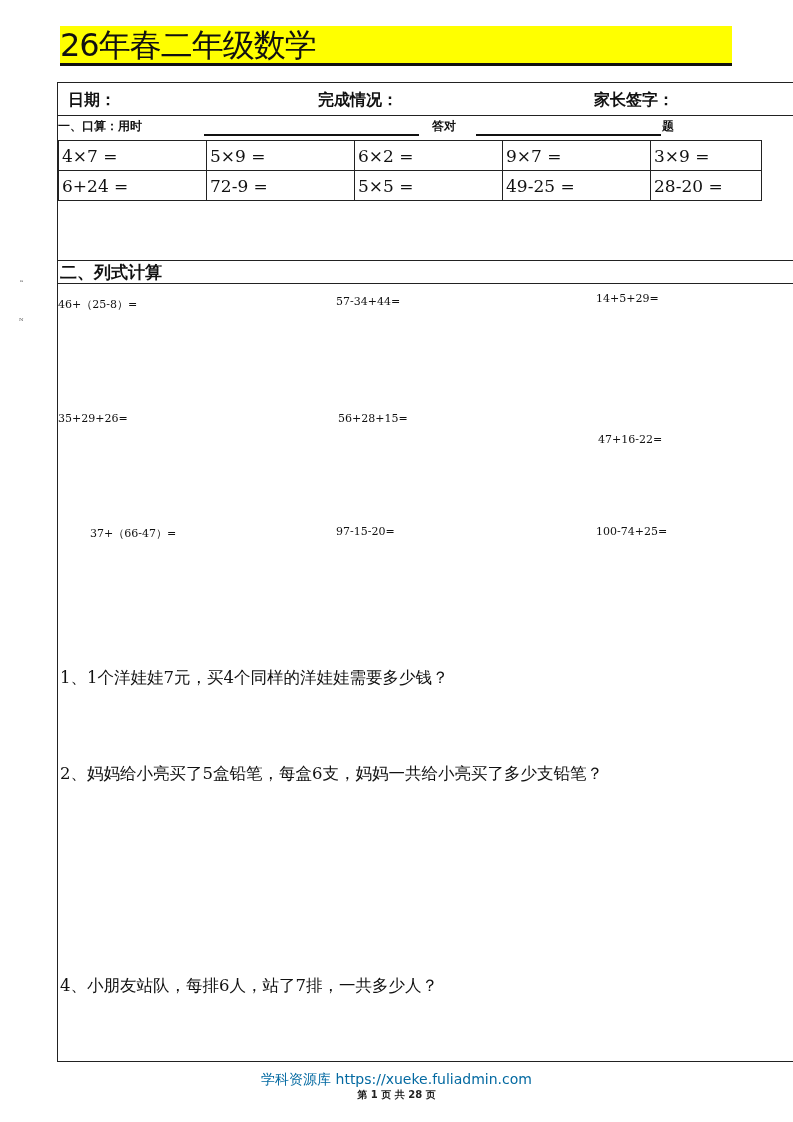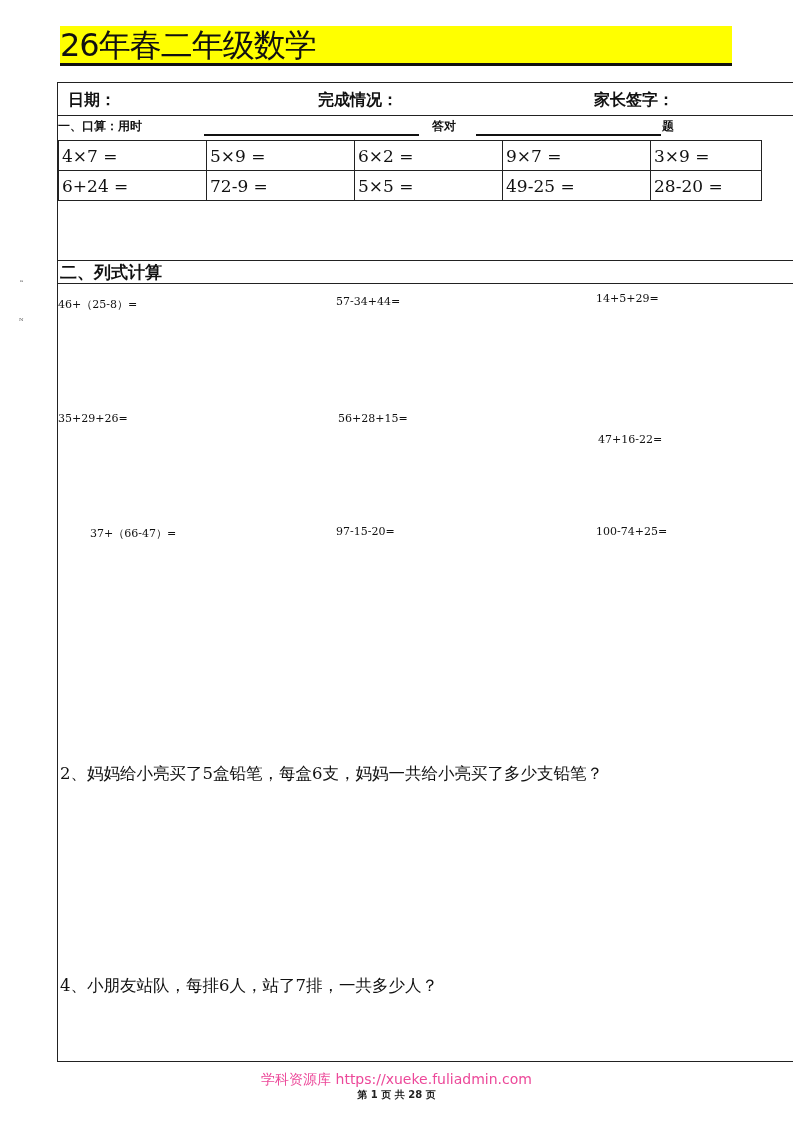--- a/index.html
+++ b/index.html
@@ -27,21 +27,21 @@
   .blank-line { position: absolute; border-bottom: 2px solid #111; height: 18px; top: 2px; }
 
   table.oral { position: absolute; left: 0; top: 57px; width: 703px; border-collapse: collapse; table-layout: fixed; }
   table.oral td { border: 1.5px solid #222; height: 30px; font-size: 17px; padding-left: 3px; white-space: nowrap; font-family: "DejaVu Serif", "Liberation Serif", serif; }
 
   .sec-title { position: absolute; left: 0; right: 0; height: 24px; border-top: 1.5px solid #222; border-bottom: 1.5px solid #222; font-weight: bold; font-size: 17px; font-family: "DejaVu Sans", "Liberation Sans", sans-serif; padding-left: 2px; line-height: 22px; }
 
   .expr { position: absolute; font-size: 11px; white-space: nowrap; font-family: "DejaVu Serif", "Liberation Serif", serif; }
   .problem { position: absolute; left: 2px; font-size: 16.5px; white-space: nowrap; font-family: "DejaVu Serif", "Liberation Serif", serif; }
 
-  .footer-site { position: absolute; left: 0; width: 793px; top: 1071px; text-align: center; font-size: 14px; color: #ec4899; font-family: "DejaVu Sans", "Liberation Sans", sans-serif; }
+  .footer-site { position: absolute; left: 0; width: 793px; top: 1071px; text-align: center; font-size: 14px; color: #0369a1; font-family: "DejaVu Sans", "Liberation Sans", sans-serif; }
   .footer-page { position: absolute; left: 0; width: 793px; top: 1088px; text-align: center; font-size: 10px; font-weight: bold; color: #222; font-family: "DejaVu Sans", "Liberation Sans", sans-serif; }
 </style>
 </head>
 <body>
 
 <div class="title-bar">
   <span class="title-black">26年春二年级数学</span>
   <div class="underline-red"></div>
 </div>
 
@@ -98,18 +98,19 @@
 
   <span class="expr" style="left:0px;top:329px;">35+29+26=</span>
   <span class="expr" style="left:280px;top:329px;">56+28+15=</span>
   <span class="expr" style="left:540px;top:326px;margin-top:24px;">47+16-22=</span>
 
   <span class="expr" style="left:0px;top:443px;margin-left:32px;">37+（66-47）=</span>
   <span class="expr" style="left:278px;top:442px;">97-15-20=</span>
   <span class="expr" style="left:538px;top:442px;">100-74+25=</span>
 
 
+  <span class="problem" style="top:584px;">1、1个洋娃娃7元，买4个同样的洋娃娃需要多少钱？</span>
   <span class="problem" style="top:680px;">2、妈妈给小亮买了5盒铅笔，每盒6支，妈妈一共给小亮买了多少支铅笔？</span>
   <span class="problem" style="top:892px;">4、小朋友站队，每排6人，站了7排，一共多少人？</span>
 </div>
 
 <div class="footer-site">学科资源库 https://xueke.fuliadmin.com</div>
 <div class="footer-page">第 1 页 共 28 页</div>
 
 </body></html>

